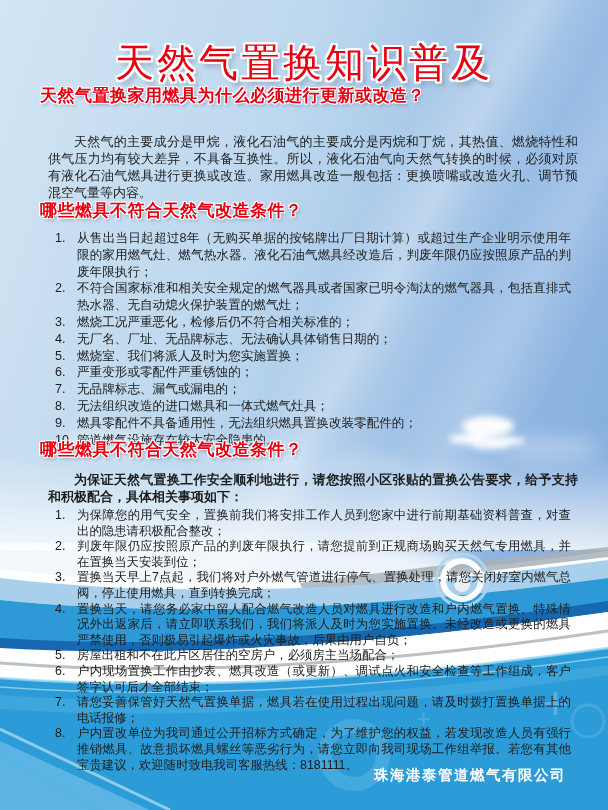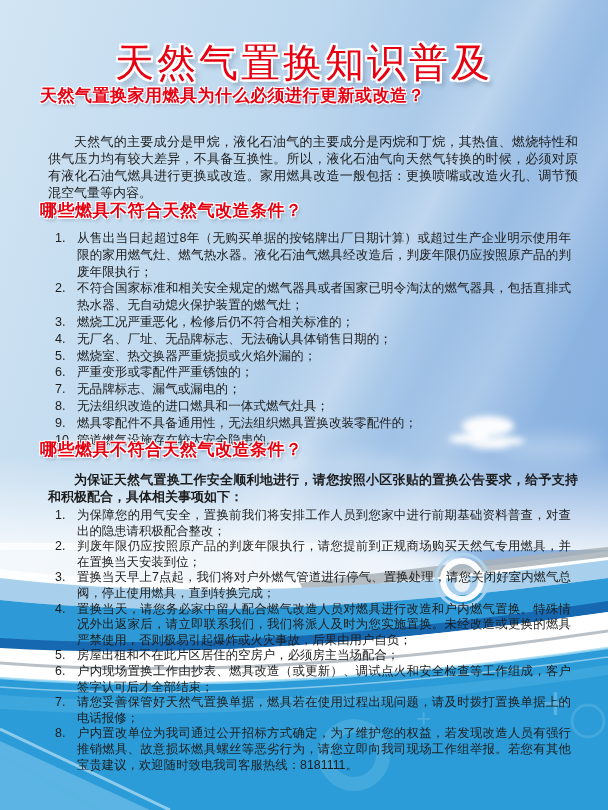--- a/index.html
+++ b/index.html
@@ -136,21 +136,21 @@
       <li>
           <span class="num">3.</span>
           <span class="txt">燃烧工况严重恶化，检修后仍不符合相关标准的；</span>
         </li>
       <li>
           <span class="num">4.</span>
           <span class="txt">无厂名、厂址、无品牌标志、无法确认具体销售日期的；</span>
         </li>
       <li>
           <span class="num">5.</span>
-          <span class="txt">燃烧室、热交换器严重烧损或火焰外漏的；</span>
+          <span class="txt">燃烧室、我们将派人及时为您实施置换；</span>
         </li>
       <li>
           <span class="num">6.</span>
           <span class="txt">严重变形或零配件严重锈蚀的；</span>
         </li>
       <li>
           <span class="num">7.</span>
           <span class="txt">无品牌标志、漏气或漏电的；</span>
         </li>
       <li>
@@ -197,14 +197,15 @@
       <li>
           <span class="num">7.</span>
           <span class="txt">请您妥善保管好天然气置换单据，燃具若在使用过程出现问题，请及时拨打置换单据上的电话报修；</span>
         </li>
       <li>
           <span class="num">8.</span>
           <span class="txt">户内置改单位为我司通过公开招标方式确定，为了维护您的权益，若发现改造人员有强行推销燃具、故意损坏燃具螺丝等恶劣行为，请您立即向我司现场工作组举报。若您有其他宝贵建议，欢迎随时致电我司客服热线：8181111。</span>
         </li>
     </ol>
 
+    <div class="footer-company">珠海港泰管道燃气有限公司</div>
   </div>
 </div>
 
 </body></html>

